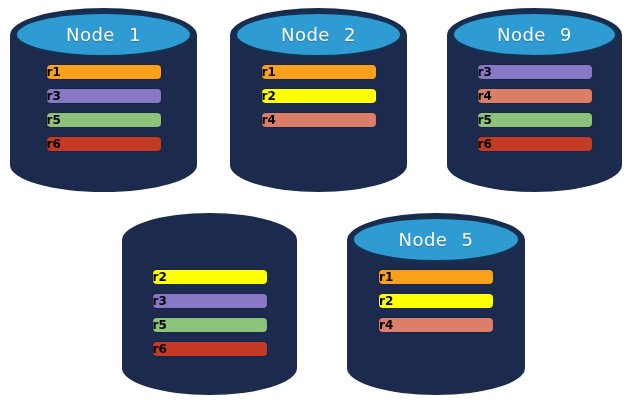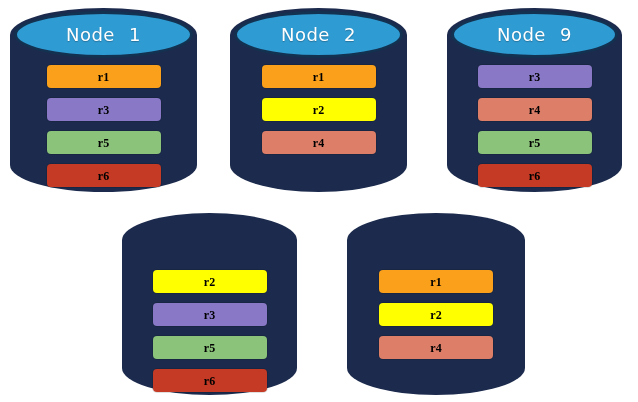--- a/index.html
+++ b/index.html
@@ -47,27 +47,26 @@
     position: absolute;
     left: 0; right: 0;
     top: 57px;
     display: flex;
     flex-direction: column;
     align-items: center;
     gap: 10px;
   }
   .bar {
     width: 114px;
-    height: 23px;
+    height: 14px;
     border-radius: 4px;
     display: flex;
     align-items: center;
-    justify-content: center;
+    justify-content: flex-start;
     box-shadow: 0 0 0 1px rgba(0,0,0,0.12);
-    font-family: Liberation Serif, serif;
   }
   .bar-label {
     color: #000000;
     font-size: 12px;
     font-weight: bold;
     line-height: 1;
   }
 </style>
 </head>
 <body>
@@ -142,20 +141,23 @@
         <div class="bar" style="background: rgb(139, 195, 123);">
           <span class="bar-label" style="color: rgb(0, 0, 0);">r5</span>
         </div>
         <div class="bar" style="background: rgb(196, 58, 36);">
           <span class="bar-label" style="color: rgb(0, 0, 0);">r6</span>
         </div>
       </div>
   </div>
     <div class="node" style="left: 347px; top: 213px; width: 178px; height: 182px;">
     <div class="cyl-body" style="background: rgb(28, 43, 77);"></div>
+    <div class="cyl-top" style="background: rgb(47, 155, 211);">
+      <span class="node-label" style="color: rgb(255, 255, 255);">Node 5</span>
+    </div>
     <div class="bars">
         <div class="bar" style="background: rgb(251, 160, 26);">
           <span class="bar-label" style="color: rgb(0, 0, 0);">r1</span>
         </div>
         <div class="bar" style="background: rgb(255, 255, 0);">
           <span class="bar-label" style="color: rgb(0, 0, 0);">r2</span>
         </div>
         <div class="bar" style="background: rgb(221, 126, 104);">
           <span class="bar-label" style="color: rgb(0, 0, 0);">r4</span>
         </div>

